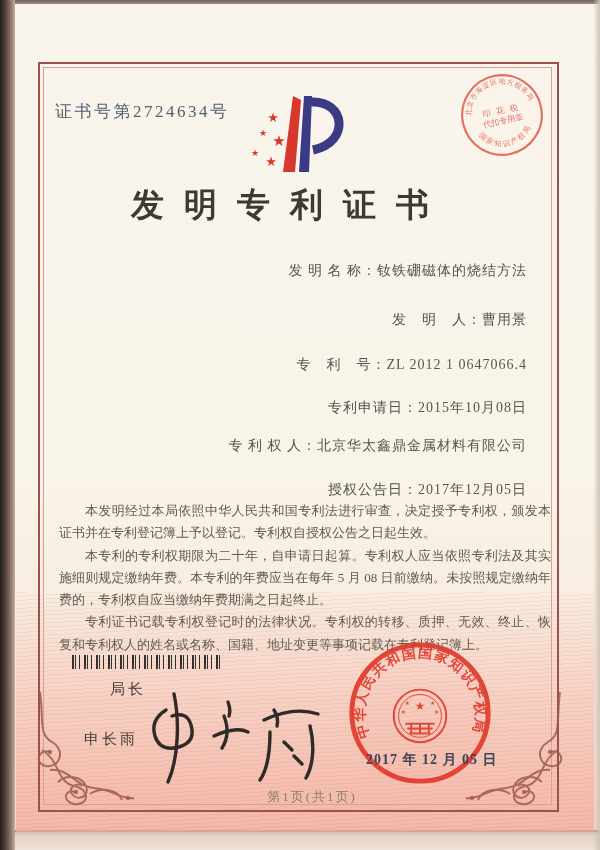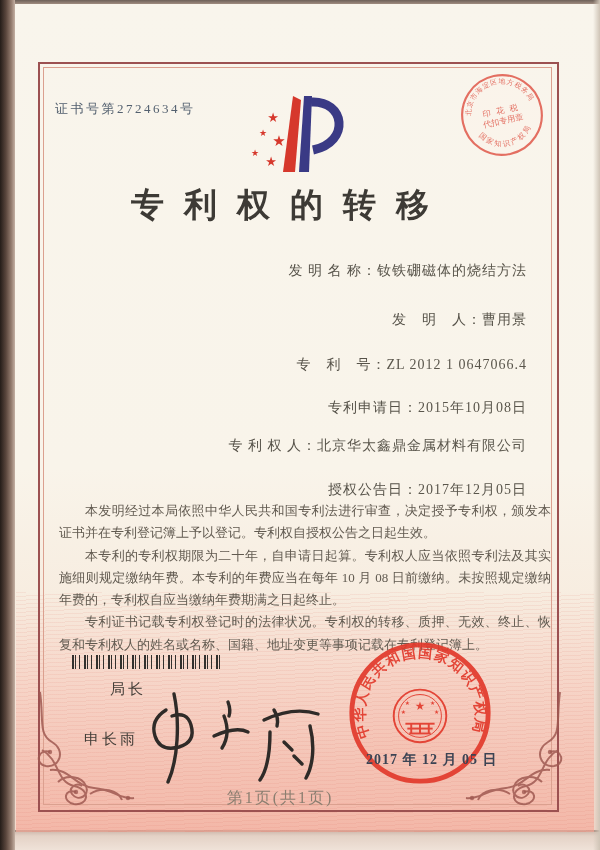--- a/index.html
+++ b/index.html
@@ -17,33 +17,33 @@
   .edge-bottom-line{left:0;bottom:18px;width:100%;height:2px;background:#8c6f63;opacity:.55;}
   
   .pink-zone{left:16px;top:592px;width:578px;height:240px;
     background:
       repeating-linear-gradient(177deg, rgba(219,106,92,.10) 0 1px, rgba(219,106,92,0) 1px 4px),
       linear-gradient(180deg, rgba(246,190,176,0) 0%, rgba(246,186,171,.40) 40%, rgba(243,170,154,.72) 100%);}
   
   .frame{left:38px;top:62px;width:517px;height:746px;border:2px solid #9c5151;z-index:4;}
   .frame-inner{left:43px;top:67px;width:507px;height:736px;border:1px solid #dba08f;z-index:4;}
   
-  .certno{left:55px;top:100px;font-size:13px;letter-spacing:2.5px;color:#53606f;z-index:6;}
+  .certno{left:55px;top:100px;font-size:17px;letter-spacing:2.5px;color:#53606f;z-index:6;}
   .title{left:40px;top:183px;width:480px;text-align:center;font-size:33px;font-weight:700;
     letter-spacing:20px;color:#3d3a35;z-index:6;text-indent:20px;}
   .field{left:57px;width:470px;font-size:14px;color:#565249;letter-spacing:1px;z-index:6;white-space:nowrap;text-align:right;}
   .field .val{color:#5a564c;}
   .body-text{left:59px;top:500px;width:492px;z-index:6;color:#615a50;font-size:13px;line-height:22.3px;text-align:justify;}
   .body-text p{margin:0;text-indent:2em;}
   .barcode{left:72px;top:655px;width:150px;height:14px;z-index:6;
     background:repeating-linear-gradient(90deg,#33312e 0 2px,transparent 2px 3px,#33312e 3px 4px,transparent 4px 7px,#33312e 7px 8px,transparent 8px 12px);}
   .post{left:84px;top:680px;font-size:15px;letter-spacing:3px;color:#423d37;z-index:6;margin-left:26px;}
   .post-name{left:84px;top:730px;font-size:15px;letter-spacing:3px;color:#423d37;z-index:6;}
   .sig-svg{left:128px;top:680px;z-index:7;}
-  .footer{left:40px;top:788px;width:480px;text-align:center;font-size:16px;letter-spacing:2px;color:#8b7e70;z-index:6;}
+  .footer{left:40px;top:788px;width:480px;text-align:center;font-size:13px;letter-spacing:2px;color:#8b7e70;z-index:6;padding-left:32px;}
   .logo-svg{left:243px;top:90px;z-index:5;}
   .taxseal-svg{left:457px;top:70px;z-index:7;transform:rotate(-12deg);opacity:.85;}
   .bigseal-svg{left:345px;top:638px;z-index:7;opacity:.92;}
   .seal-date{left:366px;top:751px;font-size:14px;font-weight:600;letter-spacing:1px;color:#3c4454;z-index:8;text-align:center;}
   .flourish{z-index:5;}
   .fl-left{left:30px;top:690px;}
   .fl-right{left:462px;top:690px;transform:scaleX(-1);}
   svg text{font-family:"Liberation Serif",serif;}
 </style>
 </head>
@@ -114,21 +114,21 @@
     <text font-size="8" fill="#e0584a" letter-spacing="1">
       <textPath href="#taxTop">北京市海淀区地方税务局</textPath>
     </text>
     <text x="52" y="50" font-size="9.5" fill="#e0584a" text-anchor="middle" letter-spacing="2">印 花 税</text>
     <text x="52" y="62" font-size="9.5" fill="#e0584a" text-anchor="middle">代扣专用章</text>
     <text font-size="8.5" fill="#e0584a" letter-spacing="2">
       <textPath href="#taxBot" startOffset="6">国家知识产权局</textPath>
     </text>
   </svg>
 
-  <div class="abs title">专利权的转移</div>
+  <div class="abs title">发明专利证书</div>
 
   <div class="abs field" style="top:262px">
     <span>发 明 名 称：</span><span class="val">钕铁硼磁体的烧结方法</span>
   </div>
   <div class="abs field" style="top:311px">
     <span>发　明　人：</span><span class="val">曹用景</span>
   </div>
   <div class="abs field" style="top:356px">
     <span>专　利　号：</span><span class="val">ZL 2012 1 0647066.4</span>
   </div>
@@ -137,21 +137,21 @@
   </div>
   <div class="abs field" style="top:437px">
     <span>专 利 权 人：</span><span class="val">北京华太鑫鼎金属材料有限公司</span>
   </div>
   <div class="abs field" style="top:481px">
     <span>授权公告日：</span><span class="val">2017年12月05日</span>
   </div>
 
   <div class="abs body-text">
     <p>本发明经过本局依照中华人民共和国专利法进行审查，决定授予专利权，颁发本证书并在专利登记簿上予以登记。专利权自授权公告之日起生效。</p>
-    <p>本专利的专利权期限为二十年，自申请日起算。专利权人应当依照专利法及其实施细则规定缴纳年费。本专利的年费应当在每年 10 月 08 日前缴纳。未按照规定缴纳年费的，专利权自应当缴纳年费期满之日起终止。</p>
+    <p>本专利的专利权期限为二十年，自申请日起算。专利权人应当依照专利法及其实施细则规定缴纳年费。本专利的年费应当在每年 5 月 08 日前缴纳。未按照规定缴纳年费的，专利权自应当缴纳年费期满之日起终止。</p>
     <p>专利证书记载专利权登记时的法律状况。专利权的转移、质押、无效、终止、恢复和专利权人的姓名或名称、国籍、地址变更等事项记载在专利登记簿上。</p>
   </div>
 
   <div class="abs barcode"></div>
 
   <div class="abs post">局长</div>
   <div class="abs post-name">申长雨</div>
 
   <svg class="abs sig-svg" width="210" height="110" viewBox="0 0 210 110">
     <g fill="none" stroke="#2f2b28" stroke-width="3.4" stroke-linecap="round">

